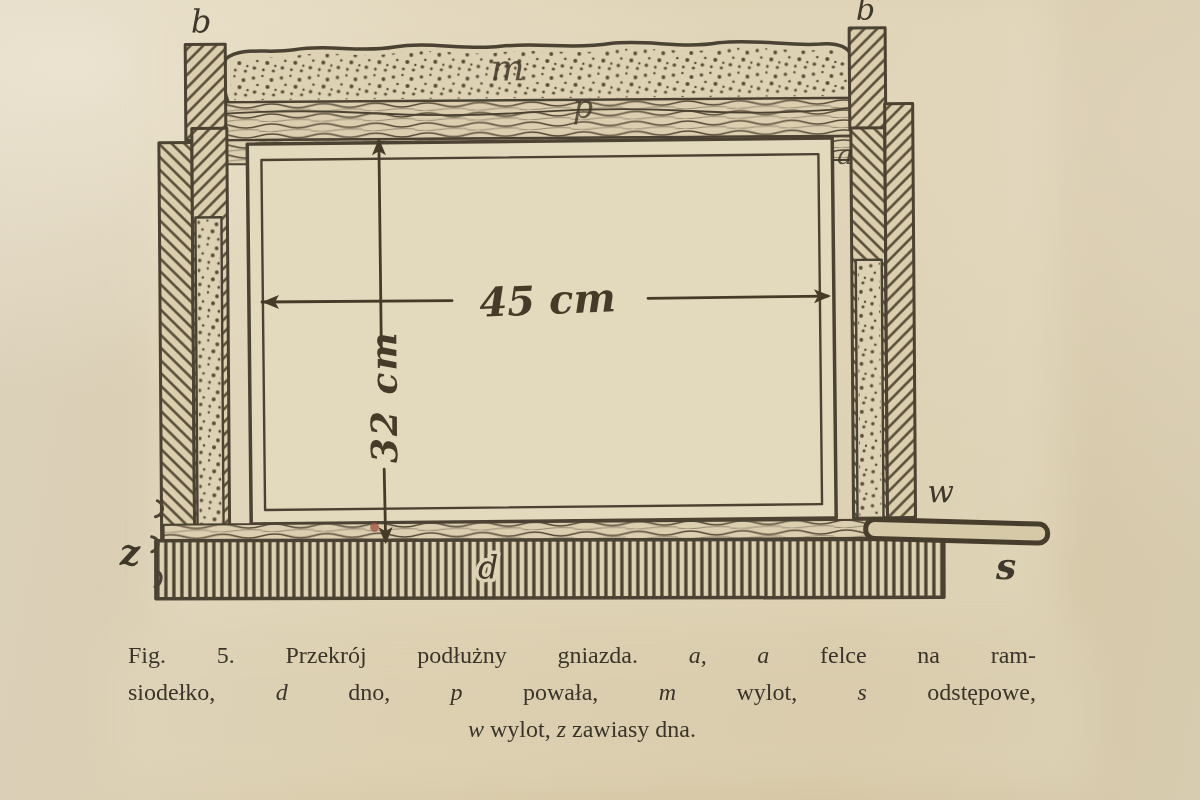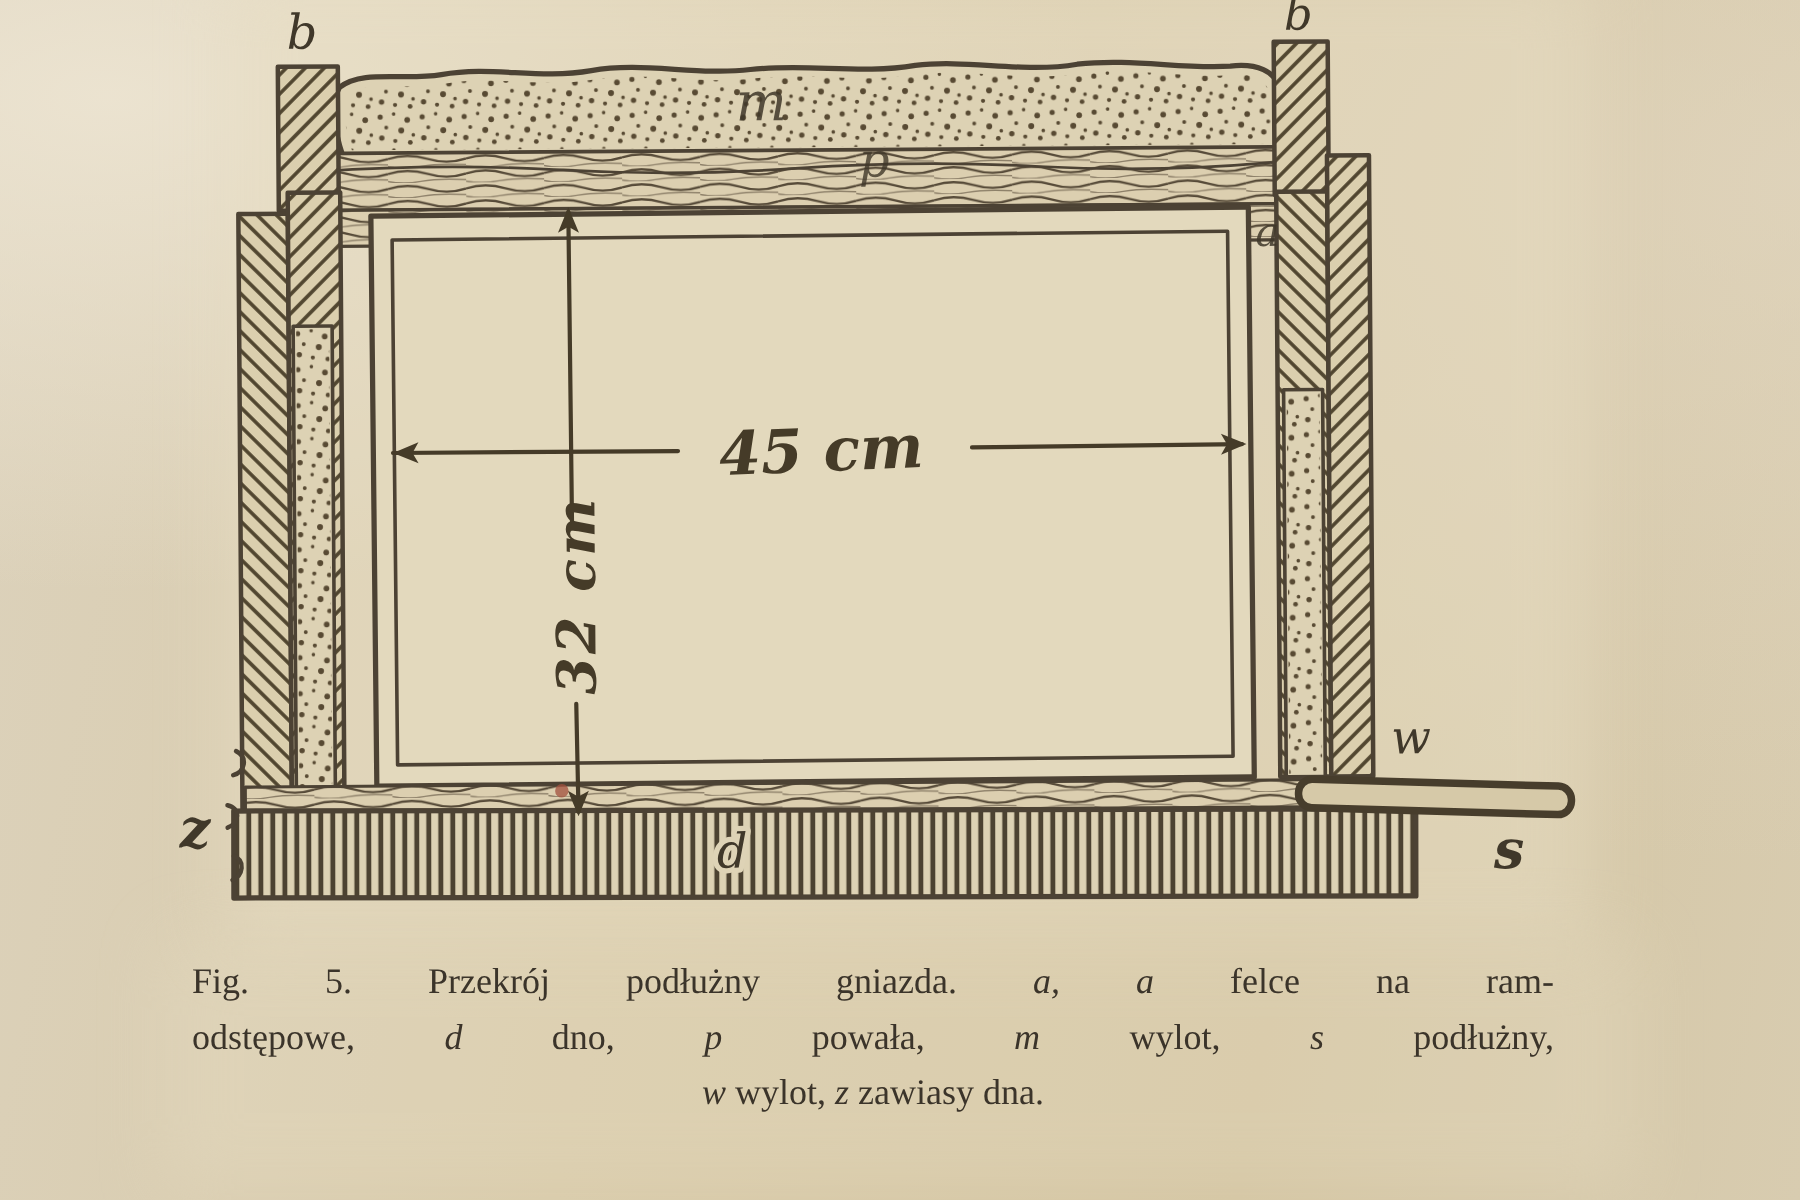--- a/index.html
+++ b/index.html
@@ -147,16 +147,16 @@
       <text class="lbl" x="994" y="582" font-size="36" font-weight="bold">s</text>
       <text class="lbl" x="118" y="562" font-size="36" font-weight="bold">z</text>
       <text class="lbl" x="476" y="578" font-size="32" style="paint-order:stroke" stroke="#ded3b6" stroke-width="7">d</text>
 
       <circle cx="373" cy="526" r="4.5" fill="#a2503e" opacity="0.75"></circle>
     </g>
   </svg>
 
   <div class="caption">
       <div class="caption-line"><span>Fig. 5. Przekrój podłużny gniazda. </span><span class="it">a, a</span><span> felce na ram-</span></div>
-      <div class="caption-line"><span>odstępowe, </span><span class="it">d</span><span> dno, </span><span class="it">p</span><span> powała, </span><span class="it">m</span><span> wylot, </span><span class="it">s</span><span> podłużny,</span></div>
+      <div class="caption-line"><span>siodełko, </span><span class="it">d</span><span> dno, </span><span class="it">p</span><span> powała, </span><span class="it">m</span><span> wylot, </span><span class="it">s</span><span> odstępowe,</span></div>
       <div class="caption-line"><span class="it">w</span><span> wylot, </span><span class="it">z</span><span> zawiasy dna.</span></div>
     </div>
 </div>
 
 </body></html>

